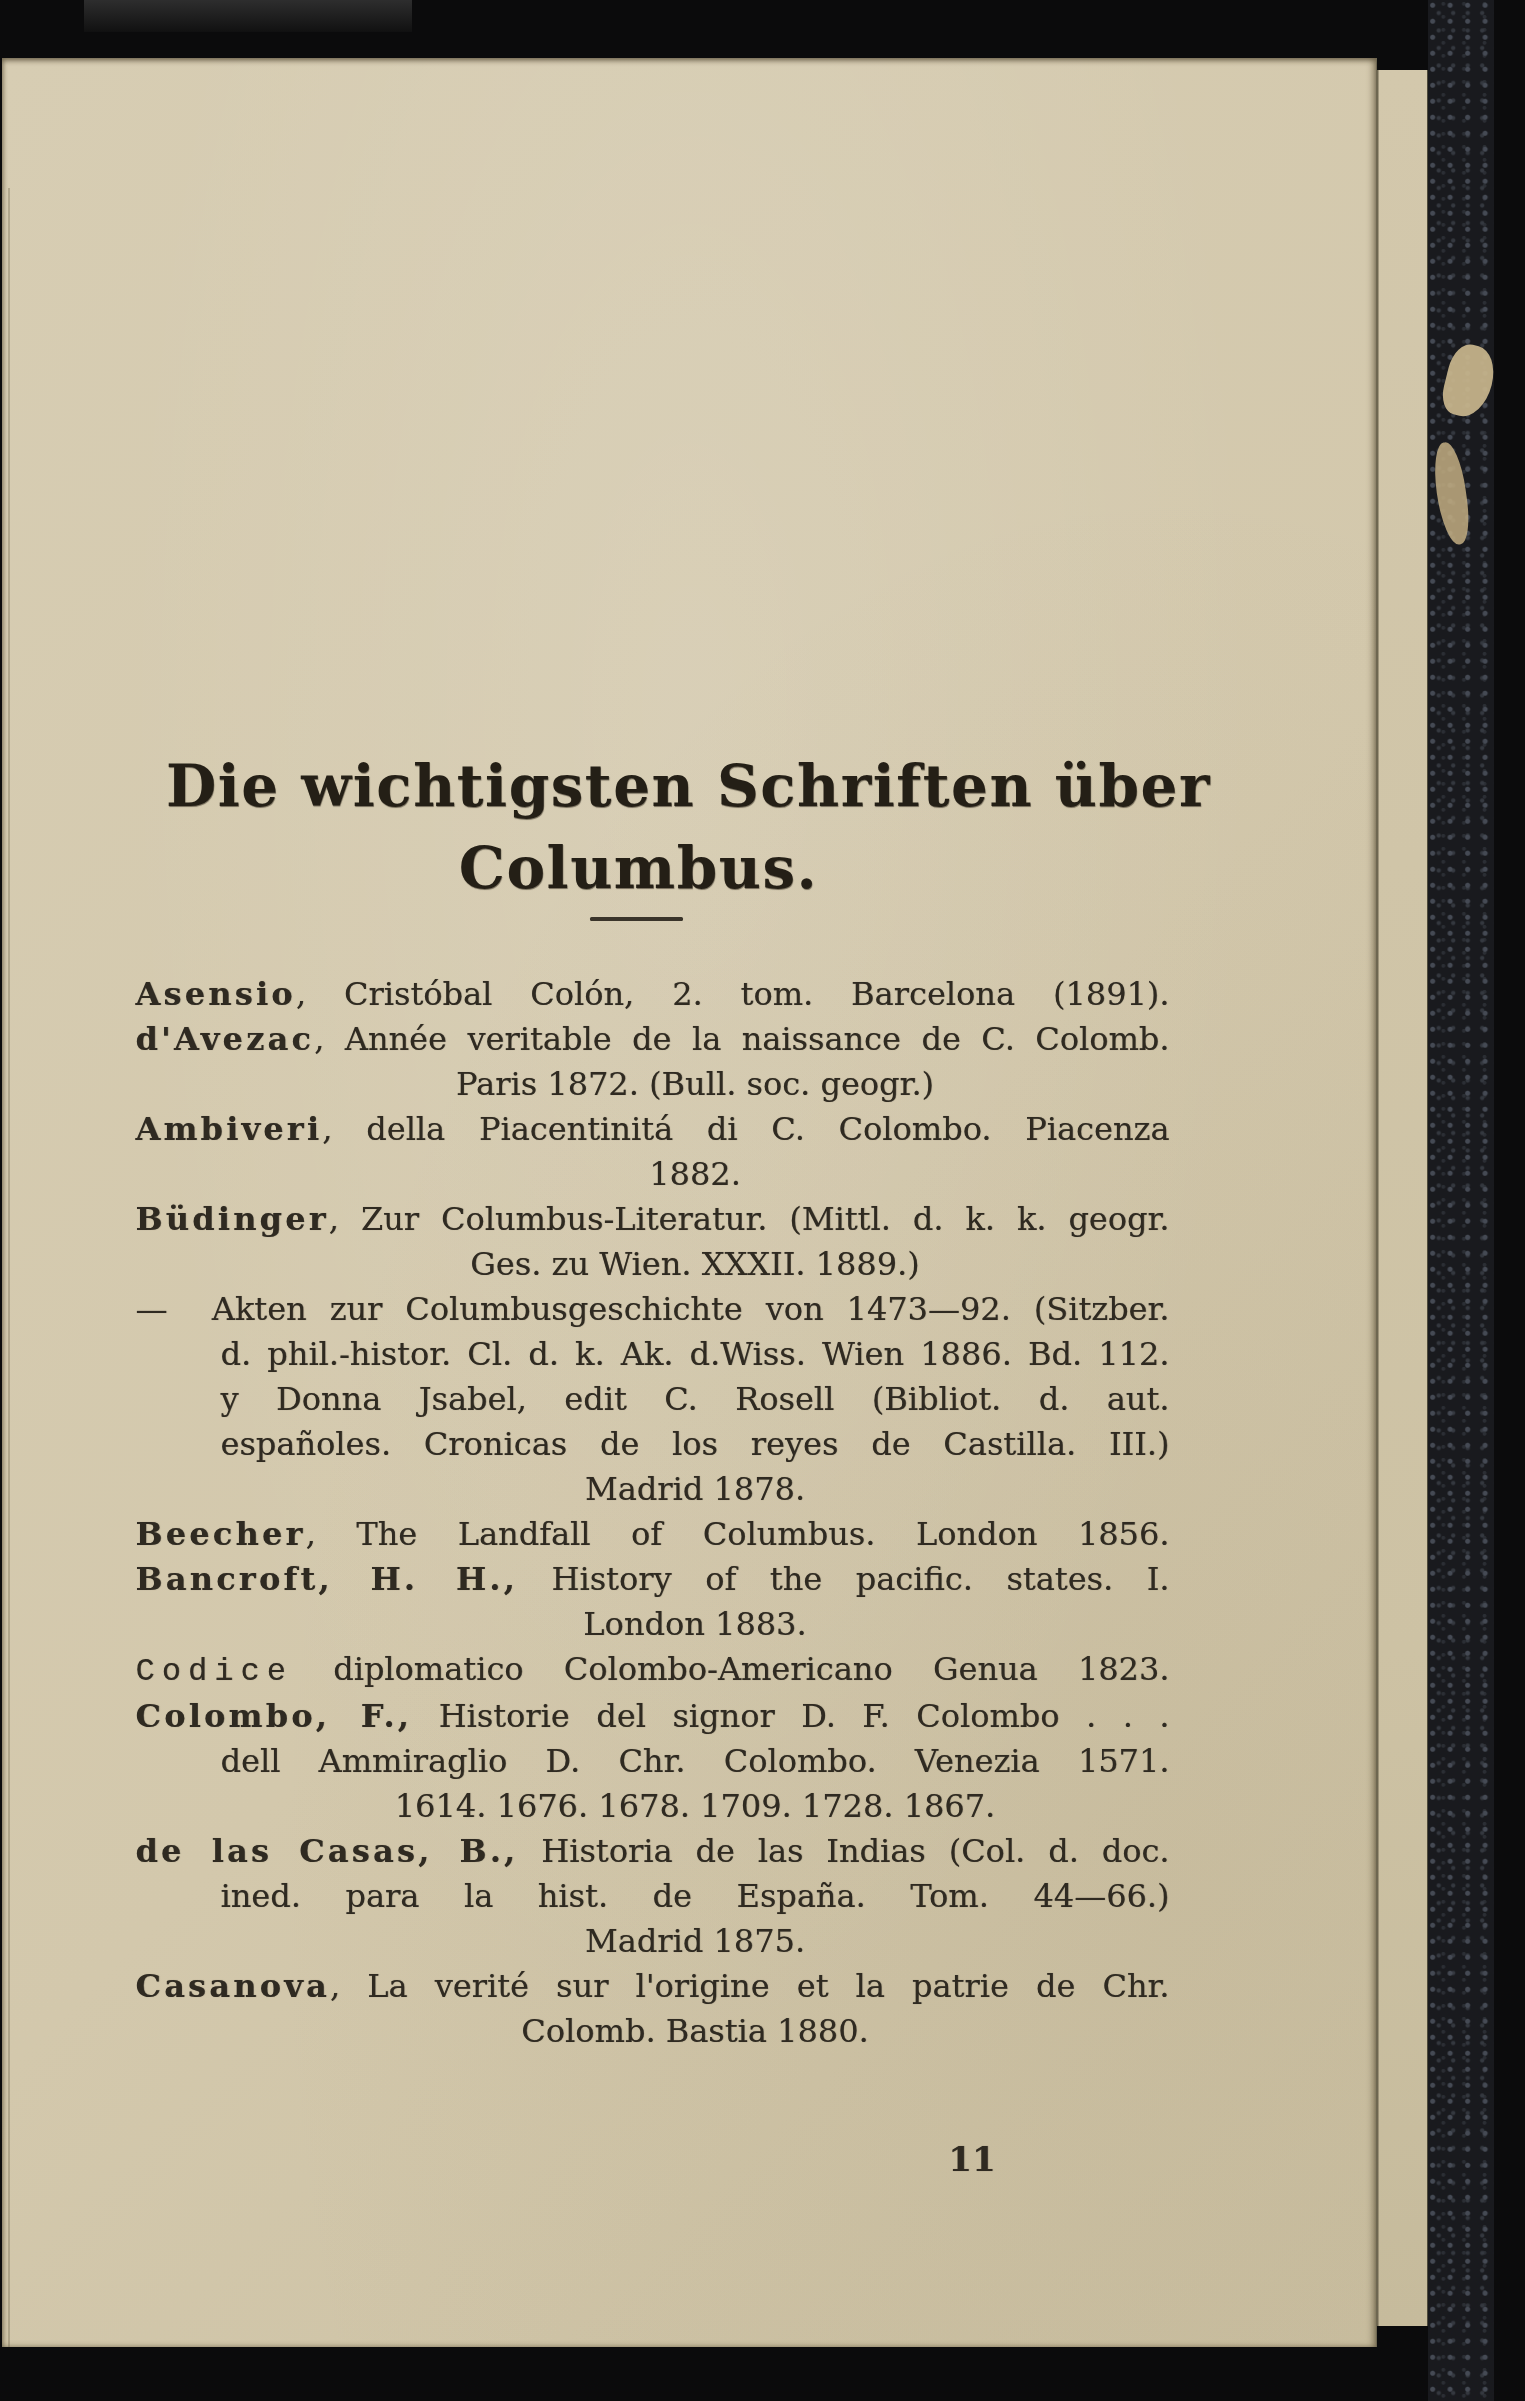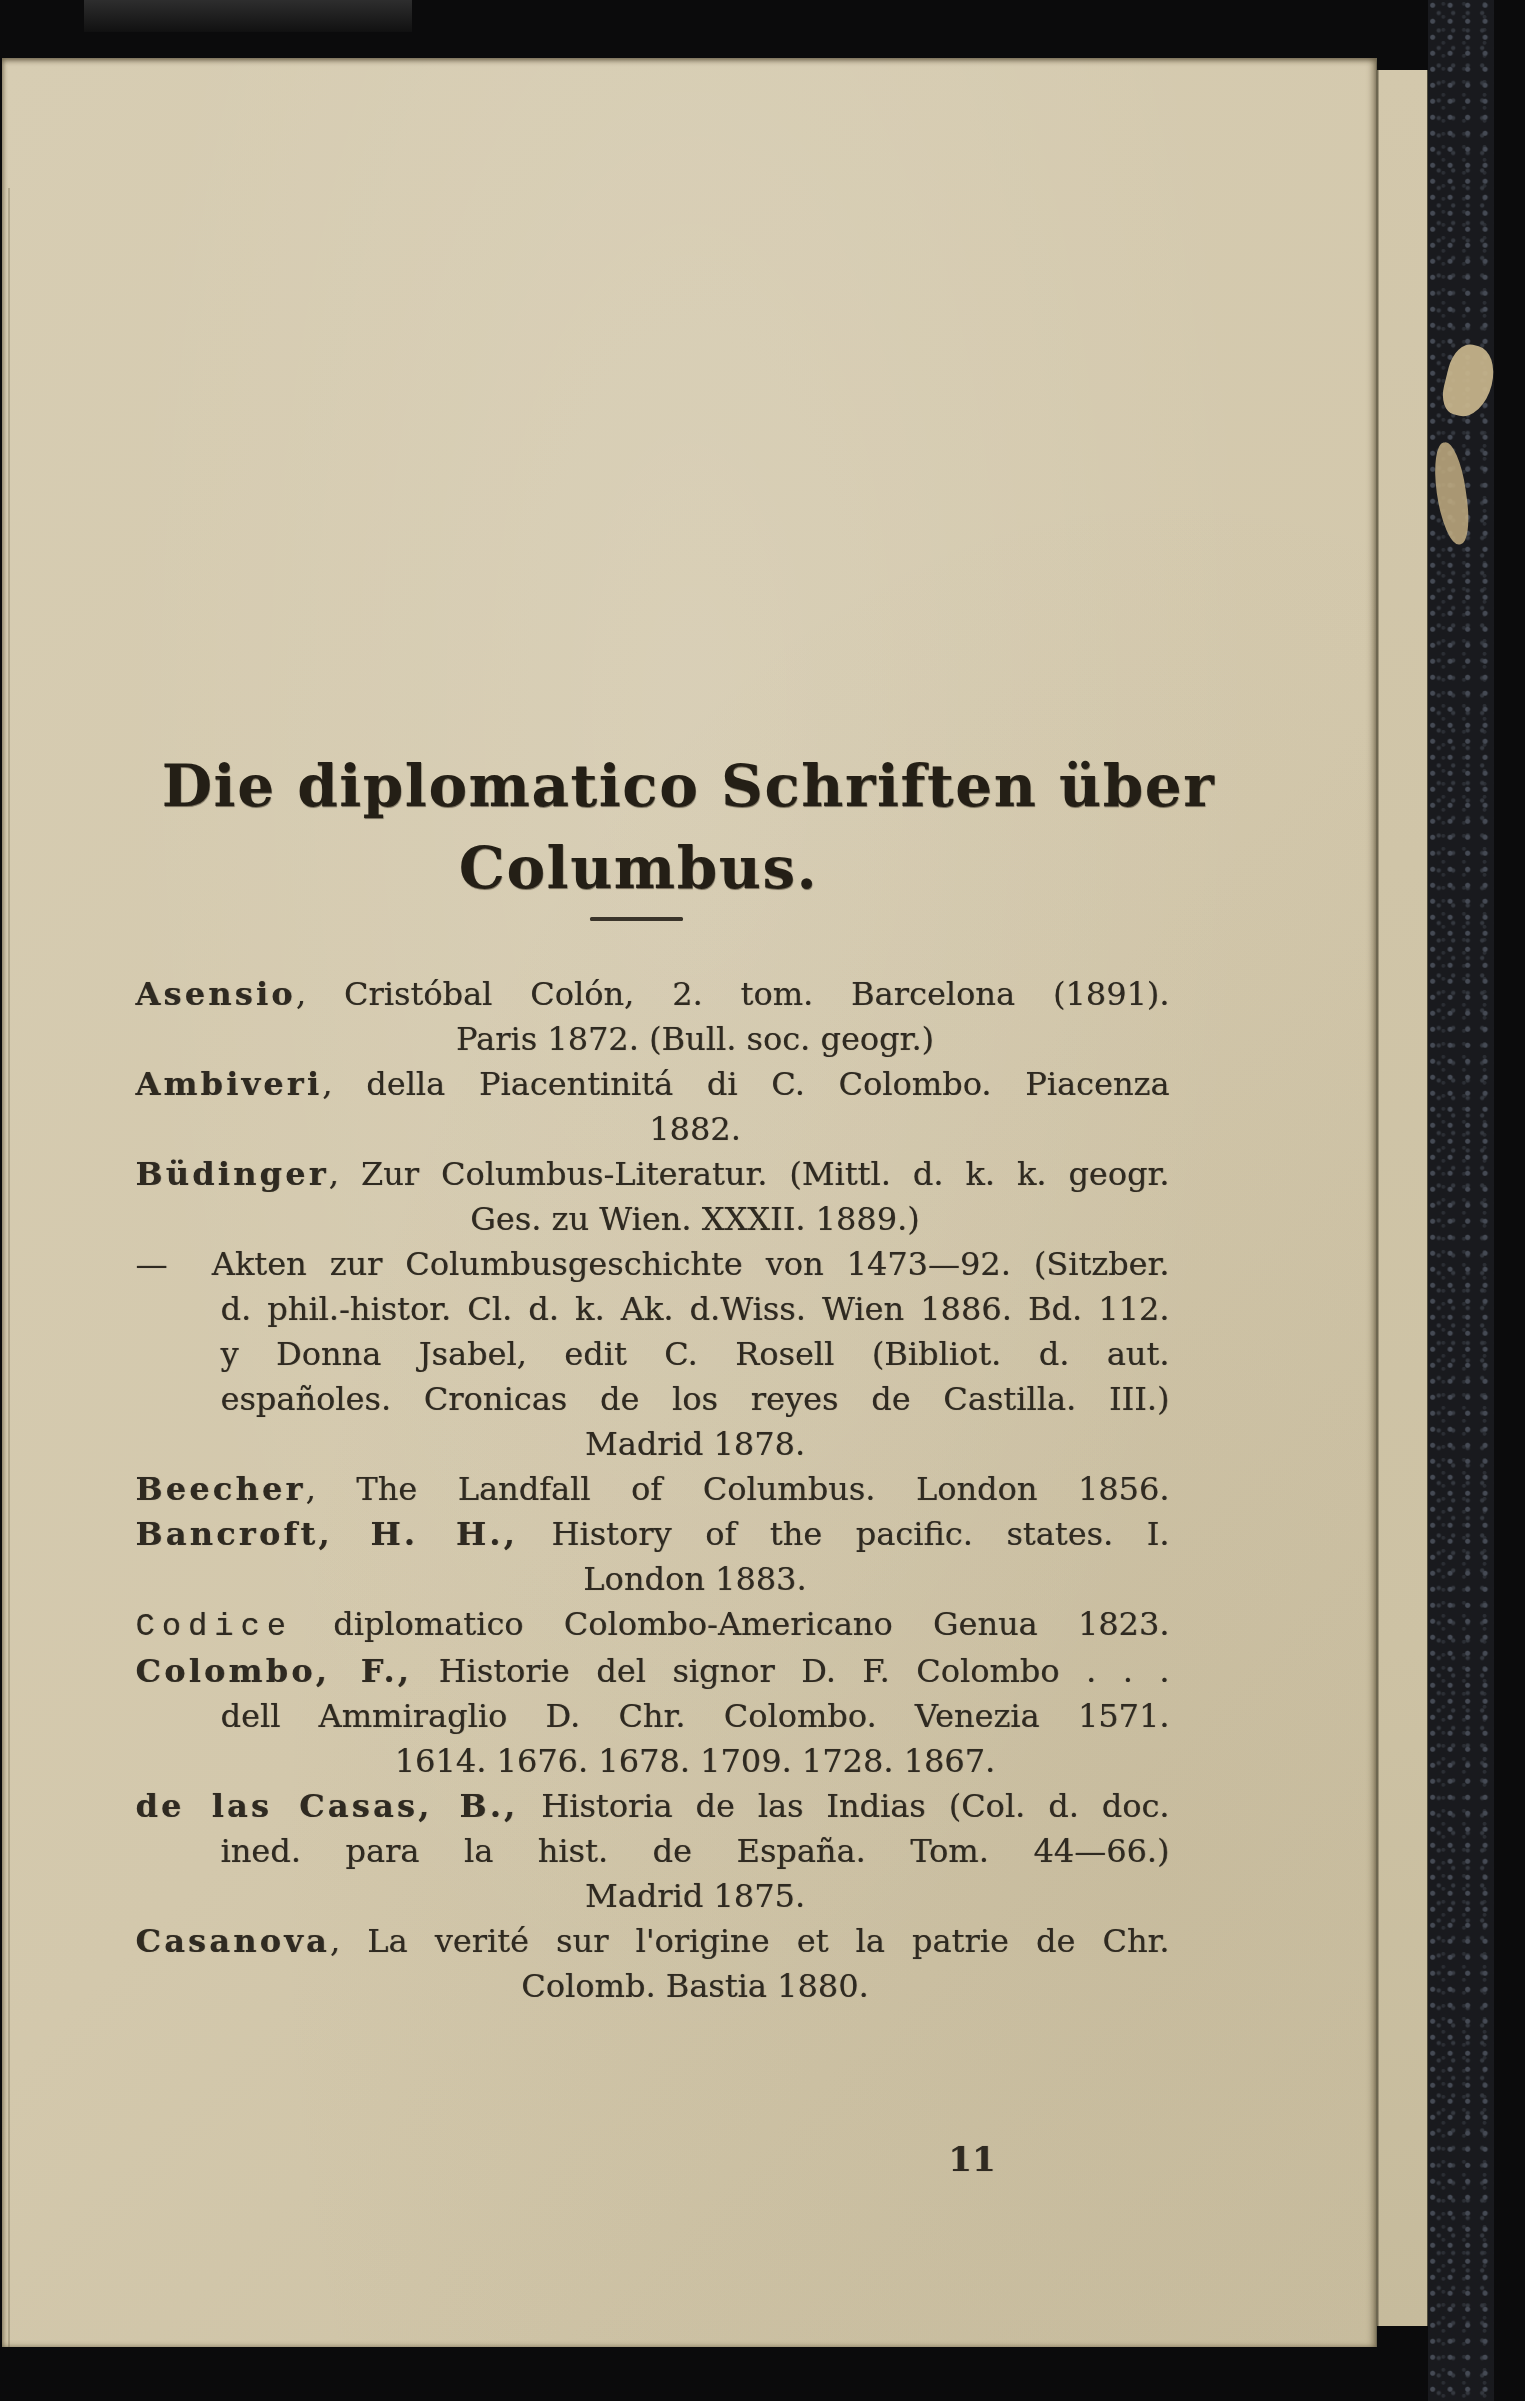--- a/index.html
+++ b/index.html
@@ -111,31 +111,32 @@
 <div class="scan-bg">
 
   <div class="top-reflection"></div>
   <div class="leather-edge"></div>
   <div class="leather-chip-1"></div>
   <div class="leather-chip-2"></div>
   <div class="under-page"></div>
 
   <div class="page">
 
-    <h1 class="title"><span class="l1">Die diplomatico Schriften über</span><span class="l2">Columbus.</span></h1>
+    <h1 class="title"><span class="l1">Die wichtigsten Schriften über</span><span class="l2">Columbus.</span></h1>
 
     <div class="title-divider"></div>
 
     <ul class="bib">
 
       <li class="entry">
         <div class="line full"><span class="author black">Asensio</span><span>, Cristóbal Colón, 2. tom. Barcelona (1891).</span></div>
       </li>
 
       <li class="entry">
+        <div class="line full"><span class="author black">d'Avezac</span><span>, Année veritable de la naissance de C. Colomb.</span></div>
         <div class="line cont">Paris 1872. (Bull. soc. geogr.)</div>
       </li>
 
       <li class="entry">
         <div class="line full"><span class="author black">Ambiveri</span><span>, della Piacentinitá di C. Colombo. Piacenza</span></div>
         <div class="line cont">1882.</div>
       </li>
 
       <li class="entry">
         <div class="line full"><span class="author black">Büdinger</span><span>, Zur Columbus-Literatur. (Mittl. d. k. k. geogr.</span></div>

